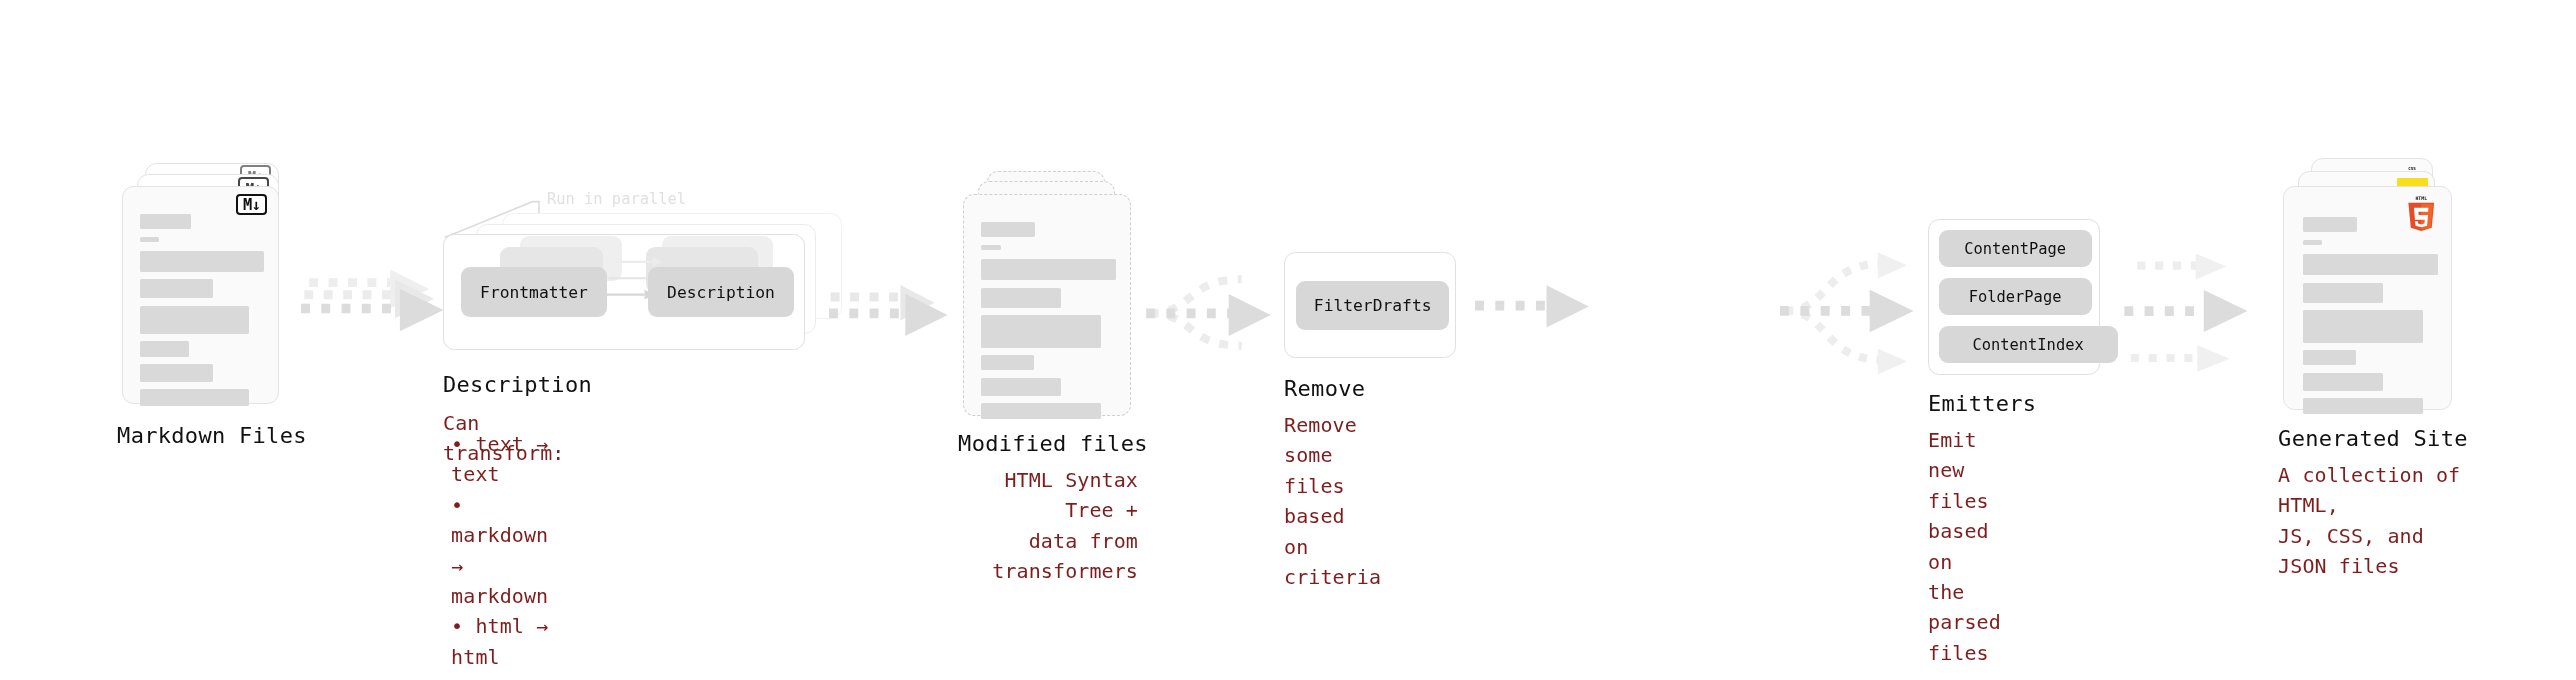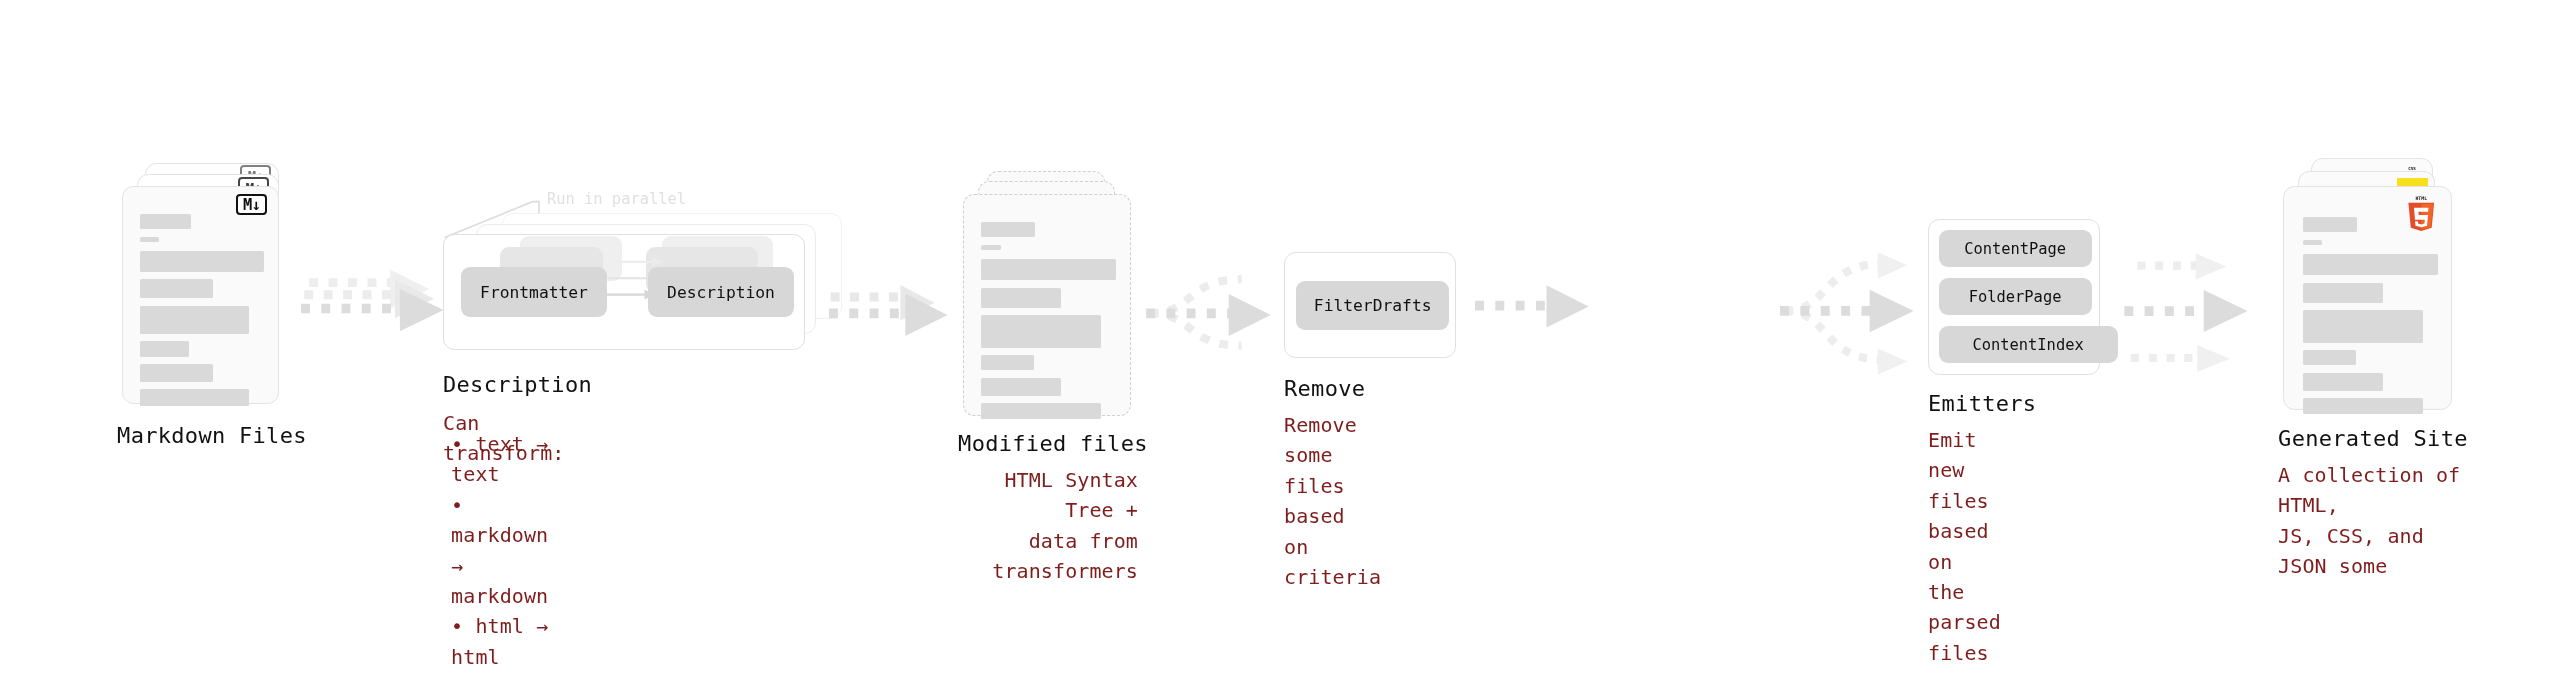--- a/index.html
+++ b/index.html
@@ -260,17 +260,17 @@
         <div class="bar" style="width:135px;height:21px;"></div>
         <div class="bar" style="width:80px;height:20.3px;"></div>
         <div class="bar" style="width:120px;height:32.5px;"></div>
         <div class="bar" style="width:53px;height:15.4px;"></div>
         <div class="bar" style="width:80px;height:18px;"></div>
         <div class="bar" style="width:120px;height:16.3px;"></div>
       </div>
     </div>
     <div class="title" style="position:absolute;left:-4.9px;top:268px;">Generated Site</div>
     <div class="sub" style="position:absolute;left:-4.9px;top:302px;">A collection of HTML,
-JS, CSS, and JSON some</div>
+JS, CSS, and JSON files</div>
   </div>
 
 </div>
 
 
 </body></html>

